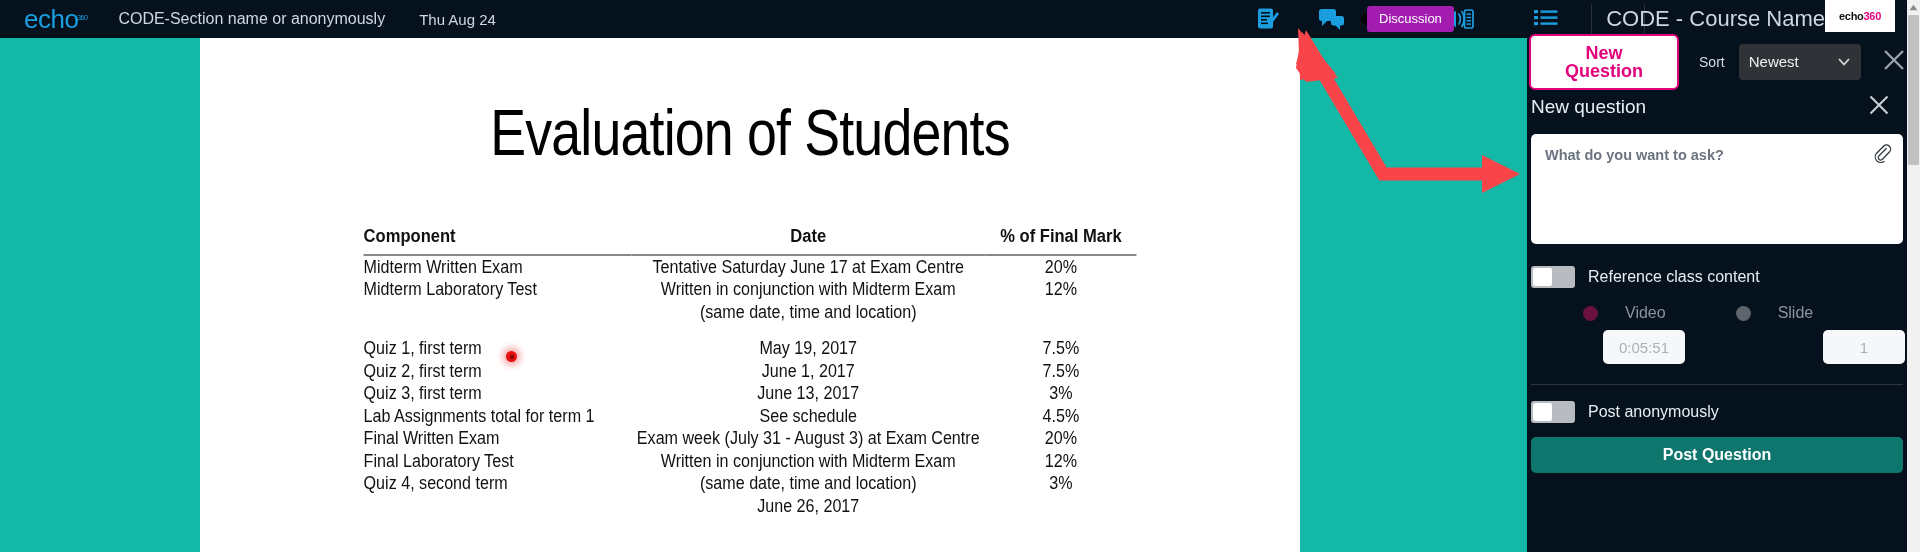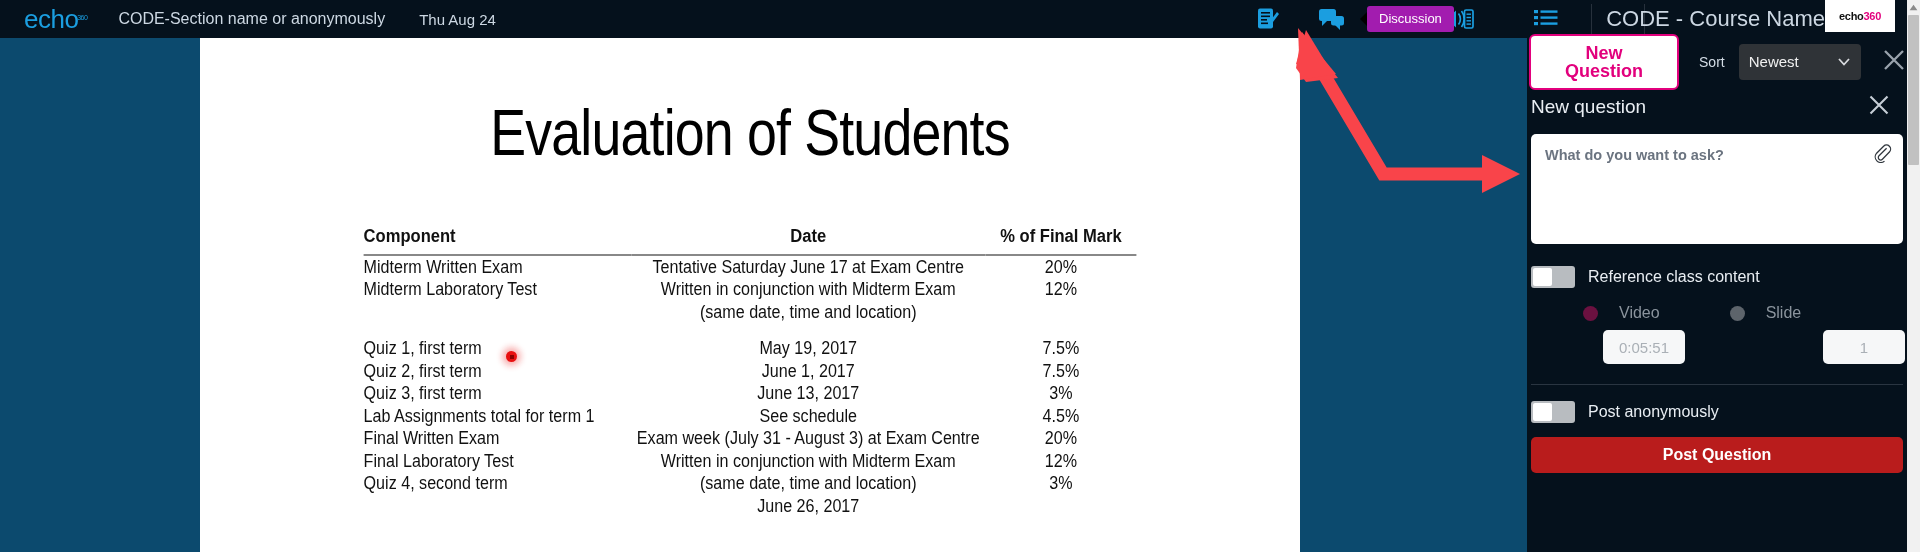--- a/index.html
+++ b/index.html
@@ -63,21 +63,21 @@
     white-space: nowrap;
   }
   .tooltip:after {
     content: ""; position: absolute; left: -7px; top: 50%; margin-top: -7px;
     border: 7px solid transparent; border-right-color: #000; border-left: 0;
   }
 
   
   .stage {
     position: absolute; left: 0; top: 38px; width: 1527px; height: 514px;
-    background: #0c4a6e;
+    background: #14b8a6;
   }
   .slide {
     position: absolute; left: 200px; top: 0px; width: 1100px; height: 514px;
     background: #fff; overflow: hidden;
   }
   .slide-title {
     text-align: center; font-family: "Liberation Sans", sans-serif;
     font-size: 64px; color: #000; margin-top: 58px;
     letter-spacing: -1px;
     transform: scaleX(0.84);
@@ -167,35 +167,35 @@
   .toggle .knob {
     position: absolute; left: 2px; top: 2px; width: 19px; height: 18px;
     background: #ffffff; border-radius: 2px;
   }
   .toggle-label { color: #e9eef3; font-size: 16px; margin-left: 13px; }
 
   .radio-row { display: flex; align-items: center; margin-top: 16px; padding-left: 54px; }
   .radio { width: 15px; height: 15px; border-radius: 50%; flex: none; cursor: pointer; }
   .radio.on { background: #6b1140; }
   .radio.off { background: #5d646b; }
-  .radio-label { color: #8b949d; font-size: 16px; margin-left: 21px; }
+  .radio-label { color: #8b949d; font-size: 16px; margin-left: 27px; }
   .radio-gap { width: 70px; }
 
   .value-row { display: flex; margin-top: 8px; padding-left: 74px; justify-content: space-between; }
   .value-box {
     width: 82px; height: 34px; background: #f6f7f8; border-radius: 5px;
     color: #aab0b6; font-size: 15px; display: flex; align-items: center;
     justify-content: center; cursor: text;
   }
   .value-gap { width: 55px; }
 
   .hr { height: 1px; background: #2a3541; margin: 20px 2px 0 2px; }
 
   .post-btn {
-    margin: 14px 2px 0 2px; height: 36px; background: #b91c1c; border-radius: 5px;
+    margin: 14px 2px 0 2px; height: 36px; background: #0f766e; border-radius: 5px;
     color: #fff; font-size: 16px; font-weight: bold;
     display: flex; align-items: center; justify-content: center; cursor: pointer;
   }
 
   
   .scrollbar {
     position: absolute; right: 0; top: 0; width: 13px; height: 552px;
     background: #f1f1f1;
   }
   .sb-arrow {

